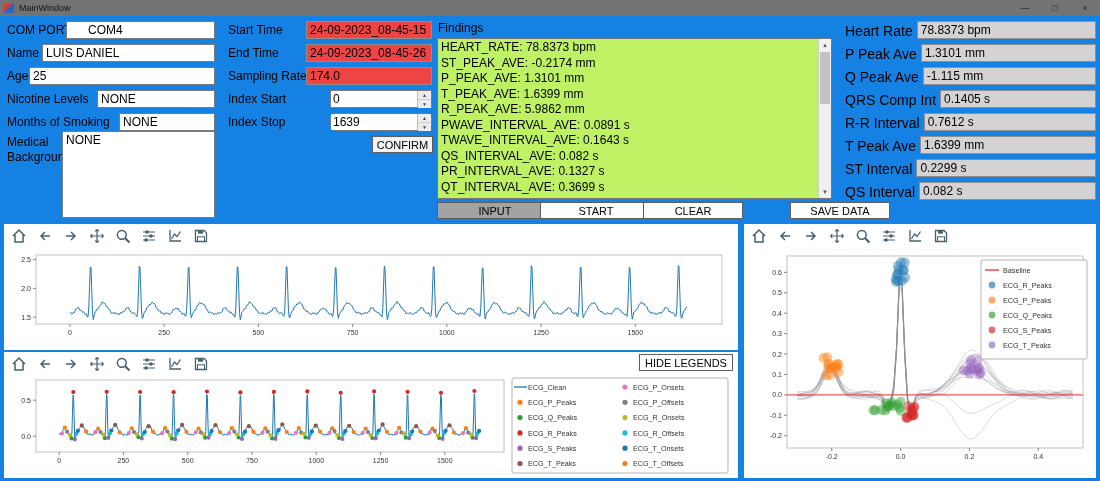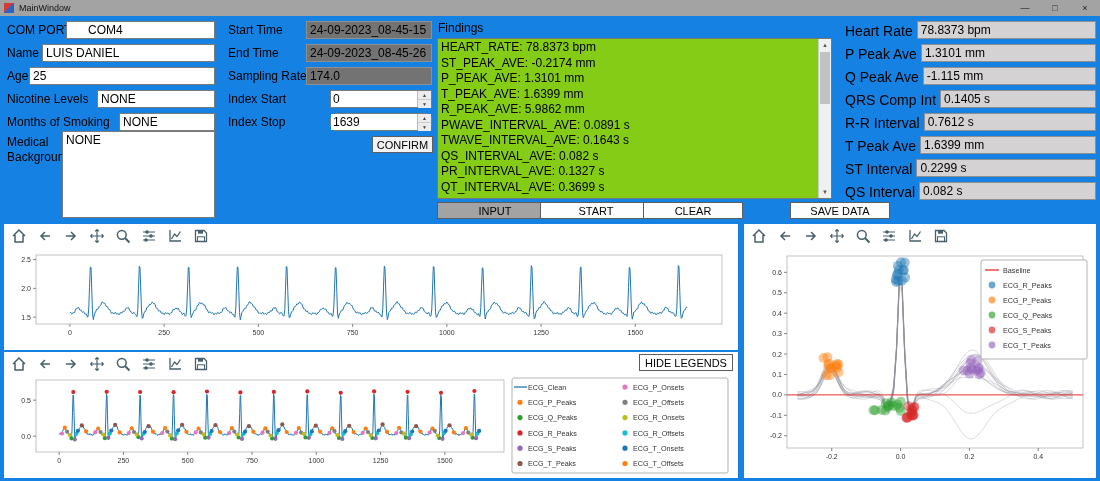--- a/index.html
+++ b/index.html
@@ -1,41 +1,41 @@
 <!DOCTYPE html>
 <html><head>
 <meta charset="utf-8">
 <style>
   html,body{margin:0;padding:0}
   body{width:1100px;height:481px;position:relative;overflow:hidden;
        background:#1581e2;font-family:"Liberation Sans",sans-serif;-webkit-font-smoothing:antialiased}
-  .titlebar{position:absolute;left:0;top:0;width:1100px;height:16px;background:#a3a3a3;
+  .titlebar{position:absolute;left:0;top:0;width:1100px;height:16px;background:#737373;
             display:flex;align-items:center;font-size:9px;color:#111;z-index:5}
   .appicon{width:10px;height:10px;margin:0 5px 0 4px;
            background:linear-gradient(135deg,#d33b3b 0 50%,#2f63c0 50% 100%)}
   .wbtns{position:absolute;right:0;top:0;display:flex;height:16px}
   .wbtn{width:30px;height:16px;display:flex;align-items:center;justify-content:center;
         font-size:9px;color:#222;cursor:default}
   .flabel{position:absolute;font-size:12px;color:#000;white-space:nowrap}
   .ftext{position:absolute;height:18px;border:1px solid #7b7b7b;background:#fff;
          font:12px "Liberation Sans",sans-serif;padding:0 3px;box-sizing:border-box;outline:none}
-  .gray{position:absolute;height:18px;border:1px solid #8f8f8f;background:#737373;
+  .gray{position:absolute;height:18px;border:1px solid #8f8f8f;background:#ef4444;
         font-size:12px;line-height:16px;padding:0 3px;box-sizing:border-box;white-space:nowrap;overflow:hidden}
   .medbox{position:absolute;left:62px;top:131px;width:153px;height:87px;border:1px solid #7b7b7b;
           background:#fff;font:12px "Liberation Sans",sans-serif;padding:1px 3px;box-sizing:border-box;resize:none;outline:none}
   .spin{position:absolute;height:18px;border:1px solid #7b7b7b;background:#fff;box-sizing:border-box;display:flex}
   .spin input{flex:1;border:0;font:12px "Liberation Sans",sans-serif;padding:0 2px;min-width:0;outline:none}
   .sparrows{width:13px;display:flex;flex-direction:column;border-left:1px solid #bbb}
   .sparrows div{flex:1;font-size:5px;line-height:8px;text-align:center;color:#444;background:#ececec;border-bottom:1px solid #ccc}
   .sparrows div:last-child{border-bottom:0}
   .btn{position:absolute;border:1px solid #5e5e5e;background:#fdfdfd;
        font:11px "Liberation Sans",sans-serif;color:#000;display:flex;align-items:center;justify-content:center;
        box-sizing:border-box;cursor:default}
   .findings-title{position:absolute;left:438px;top:21px;font-size:12px;color:#000}
-  .findings-box{position:absolute;left:437px;top:38px;width:395px;height:161px;background:#84cc16;
+  .findings-box{position:absolute;left:437px;top:38px;width:395px;height:161px;background:#bef264;
                 border:1px solid #777;box-sizing:border-box}
   .findings-text{position:absolute;left:3px;top:1px;right:16px;bottom:1px;overflow:hidden;
                  font-size:12px;line-height:15.5px;color:#000;white-space:nowrap}
   .vscroll{position:absolute;right:0;top:0;width:13px;height:100%;background:#f0f0f0;border-left:1px solid #ccc;box-sizing:border-box}
   .varrow{height:12px;font-size:6px;text-align:center;line-height:12px;color:#555}
   .vthumb{position:absolute;top:13px;left:1px;width:10px;height:52px;background:#c2c2c2}
   .panel{position:absolute;background:#fff}
   #panel1{left:4px;top:224px;width:734px;height:126px}
   #panel2{left:4px;top:352px;width:734px;height:126px}
   #panel3{left:744px;top:224px;width:352px;height:254px}

